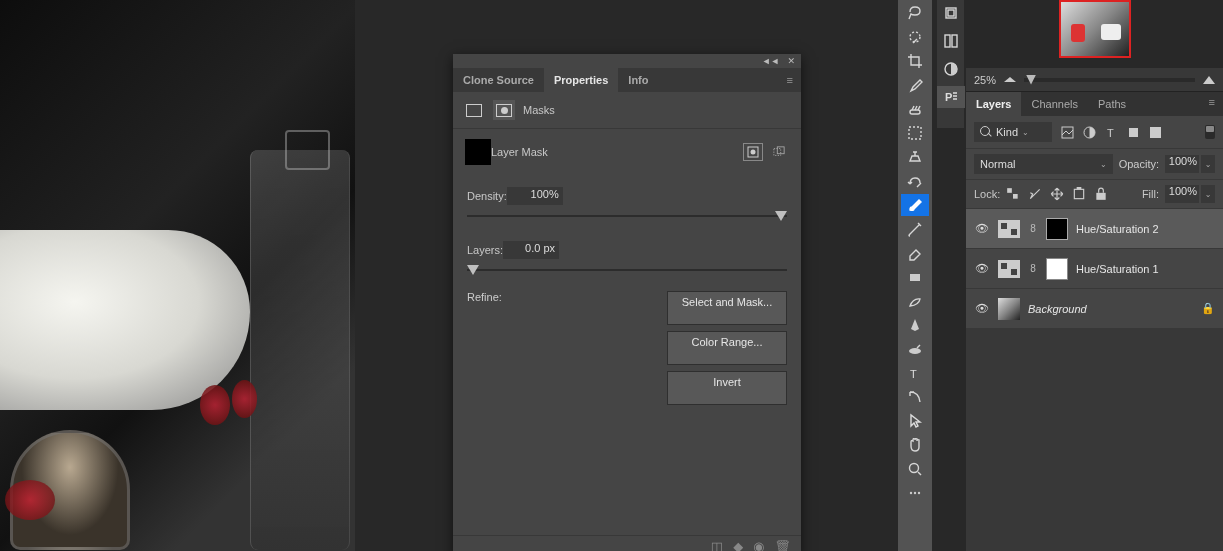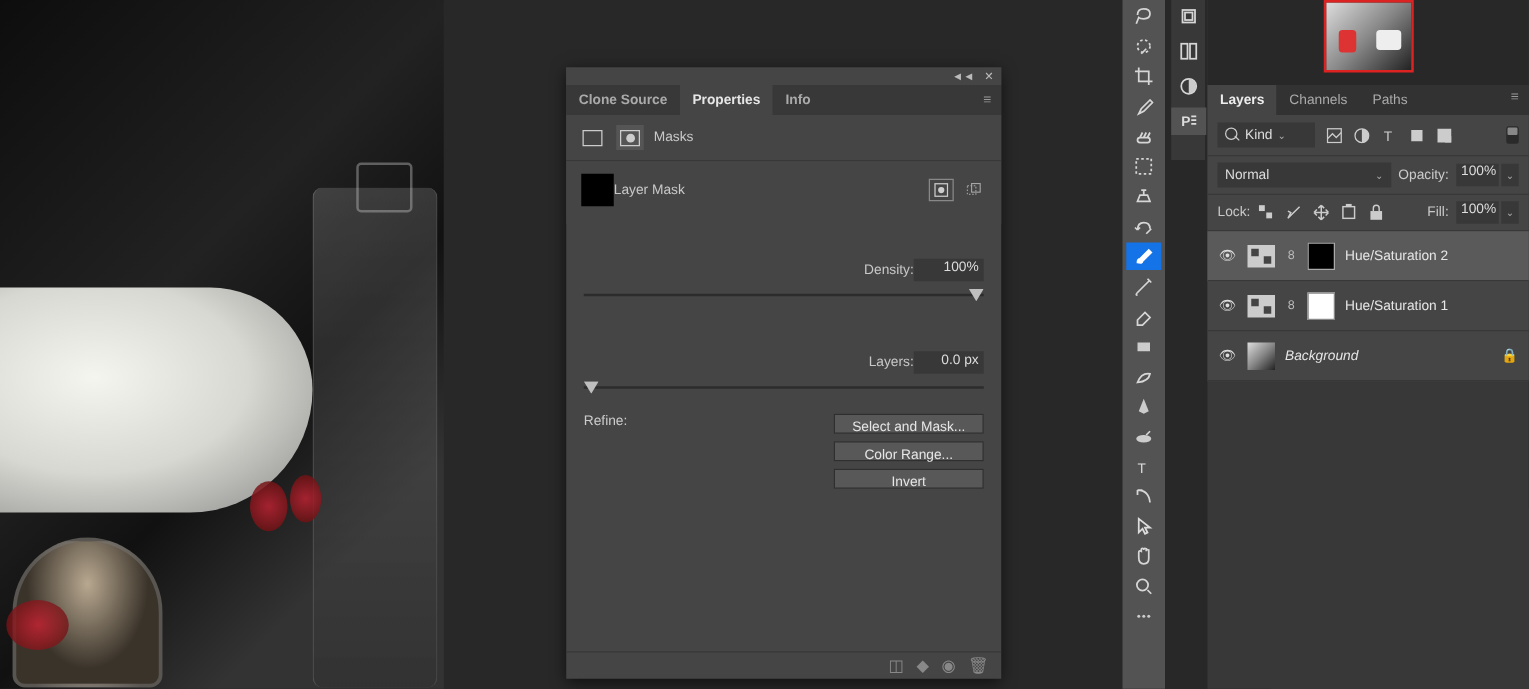--- a/index.html
+++ b/index.html
@@ -32,30 +32,30 @@
   .mask-icon-box { width:16px; height:13px; border:1px solid #ccc; position:relative; }
   .mask-icon-box.dot::after { content:''; position:absolute; left:4px; top:2px; width:7px; height:7px; border-radius:50%; background:#ccc; }
 
   .mask-row { display:flex; align-items:center; padding:10px 12px 14px; background:#454545;}
   .mask-thumb { width:26px; height:26px; background:#000; }
   .mask-row-right { margin-left:auto; display:flex; gap:6px; }
   .mini-icon { width:20px; height:18px; border:1px solid #888; display:flex; align-items:center; justify-content:center; }
   .mini-icon svg { width:12px; height:12px; }
 
   .slider-block { padding: 8px 14px 4px; }
-  .slider-row1 { display:flex; justify-content:flex-end; align-items:center;margin-top:20px; }
+  .slider-row1 { display:flex; justify-content:flex-start; align-items:center; }
   .slider-val { width:56px; height:18px; background:#383838; text-align:right; padding:1px 4px; color:#ddd; }
   .slider-track { position:relative; height:14px; margin-top:4px; }
   .slider-track::before { content:''; position:absolute; left:0; right:0; top:6px; height:2px; background:#2c2c2c; }
   .slider-handle { position:absolute; top:2px; width:12px; height:10px; background:#bfbfbf; clip-path: polygon(0 0, 100% 0, 50% 100%); }
 
   .refine-block { padding: 10px 14px; display:flex; }
   .refine-label { width:80px; color:#ccc; }
   .refine-buttons { margin-left:auto; display:flex; flex-direction:column; gap:6px; width:120px; }
-  .btn { height:16px; background:#585858; border:1px solid #2f2f2f; color:#e6e6e6; text-align:center; line-height:20px; cursor:pointer; font-size:11px;}
+  .btn { height:34px; background:#585858; border:1px solid #2f2f2f; color:#e6e6e6; text-align:center; line-height:20px; cursor:pointer; font-size:11px;}
 
   .panel-footer { height:22px; border-top:1px solid #383838; display:flex; justify-content:flex-end; align-items:center; gap:10px; padding:0 10px; color:#888;}
   .panel-footer span { font-size:13px; }
 
   
   .toolstrip { position:absolute; left:898px; top:0; width:34px; height:551px; background:#535353; display:flex; flex-direction:column; align-items:center; padding-top:2px; gap:2px;}
   .toolstrip2 { position:absolute; left:937px; top:0; width:27px; height:128px; background:#383838; display:flex; flex-direction:column; align-items:center; padding-top:2px; gap:6px;}
   .tool { width:28px; height:22px; display:flex; align-items:center; justify-content:center; color:#ddd; cursor:pointer;}
   .tool.active { background:#1473e6; }
   .tool svg { width:16px; height:16px; stroke:#d6d6d6; fill:none; stroke-width:1.4; }
@@ -355,20 +355,28 @@
     </div>
 </div>
 
 <div class="rightcol">
   <div class="nav-thumb-wrap">
     <div class="nav-thumb">
       <div class="mini-red"></div>
         <div class="mini-cup"></div>
     </div>
   </div>
+  <div class="zoom-row">
+    <span>25%</span>
+    <div class="tri small"></div>
+    <div class="zoom-slider">
+        <div class="h"></div>
+      </div>
+    <div class="tri big"></div>
+  </div>
 
   <div class="panel-tabs">
     <div class="ptab active">Layers</div>
     <div class="ptab">Channels</div>
     <div class="ptab">Paths</div>
     <div class="ptab-menu">≡</div>
   </div>
 
   <div class="layers-body">
     <div class="filter-row">

